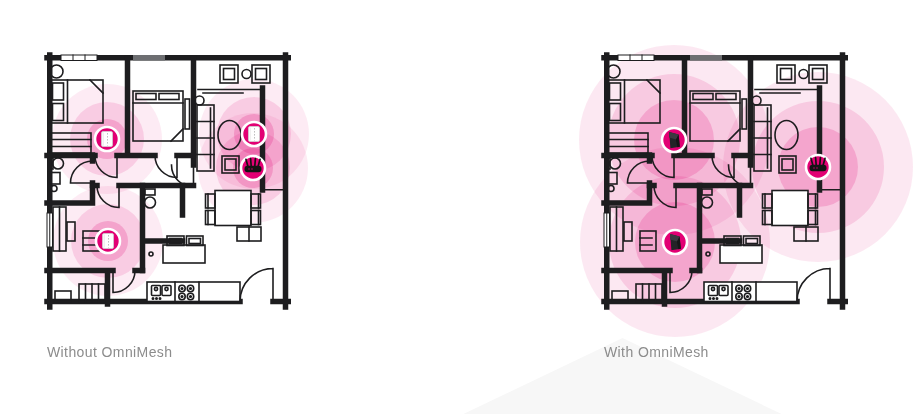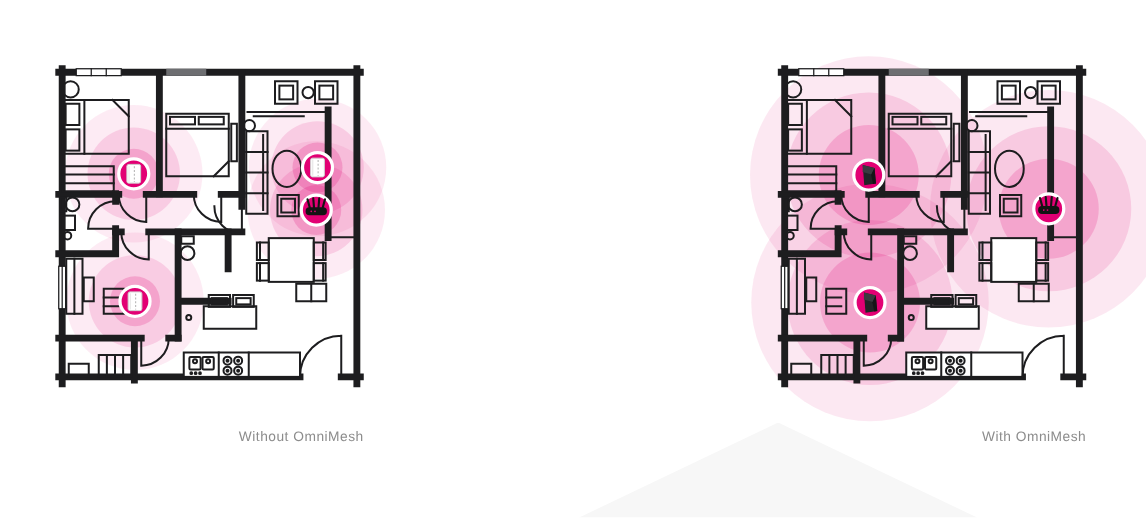--- a/index.html
+++ b/index.html
@@ -3,23 +3,23 @@
 <meta charset="utf-8">
 <style>
   html,body{margin:0;padding:0;}
   body{font-family:"Liberation Sans", sans-serif;}
   .canvas{position:relative;width:917px;height:414px;background:var(--bg,#fff);overflow:hidden;}
   .decor-triangle{position:absolute;left:455px;top:338px;width:335px;height:80px;
     background:var(--tri,#f7f7f7);clip-path:polygon(50% 0,0 100%,100% 100%);z-index:0;}
   .panel{position:absolute;margin:0;z-index:1;}
   .panel svg.plan{overflow:visible;display:block;}
   .panel-left{left:47px;top:55px;}
-  .panel-right{left:604px;top:55px;margin-left:21px;}
-  .caption{position:absolute;top:289px;left:0;width:244px;text-align:right;
-    color:var(--label,#8c8c8c);font-size:11px;letter-spacing:.4px;font-weight:400;}
+  .panel-right{left:604px;top:55px;}
+  .caption{position:absolute;top:289px;left:0;width:244px;text-align:left;
+    color:var(--label,#8c8c8c);font-size:14px;letter-spacing:.4px;font-weight:400;}
   .defs-holder{position:absolute;width:0;height:0;overflow:hidden;}
 </style>
 </head>
 <body>
 
 <div class="canvas">
 
   <div class="decor-triangle"></div>
 
   <svg class="defs-holder" aria-hidden="true">

